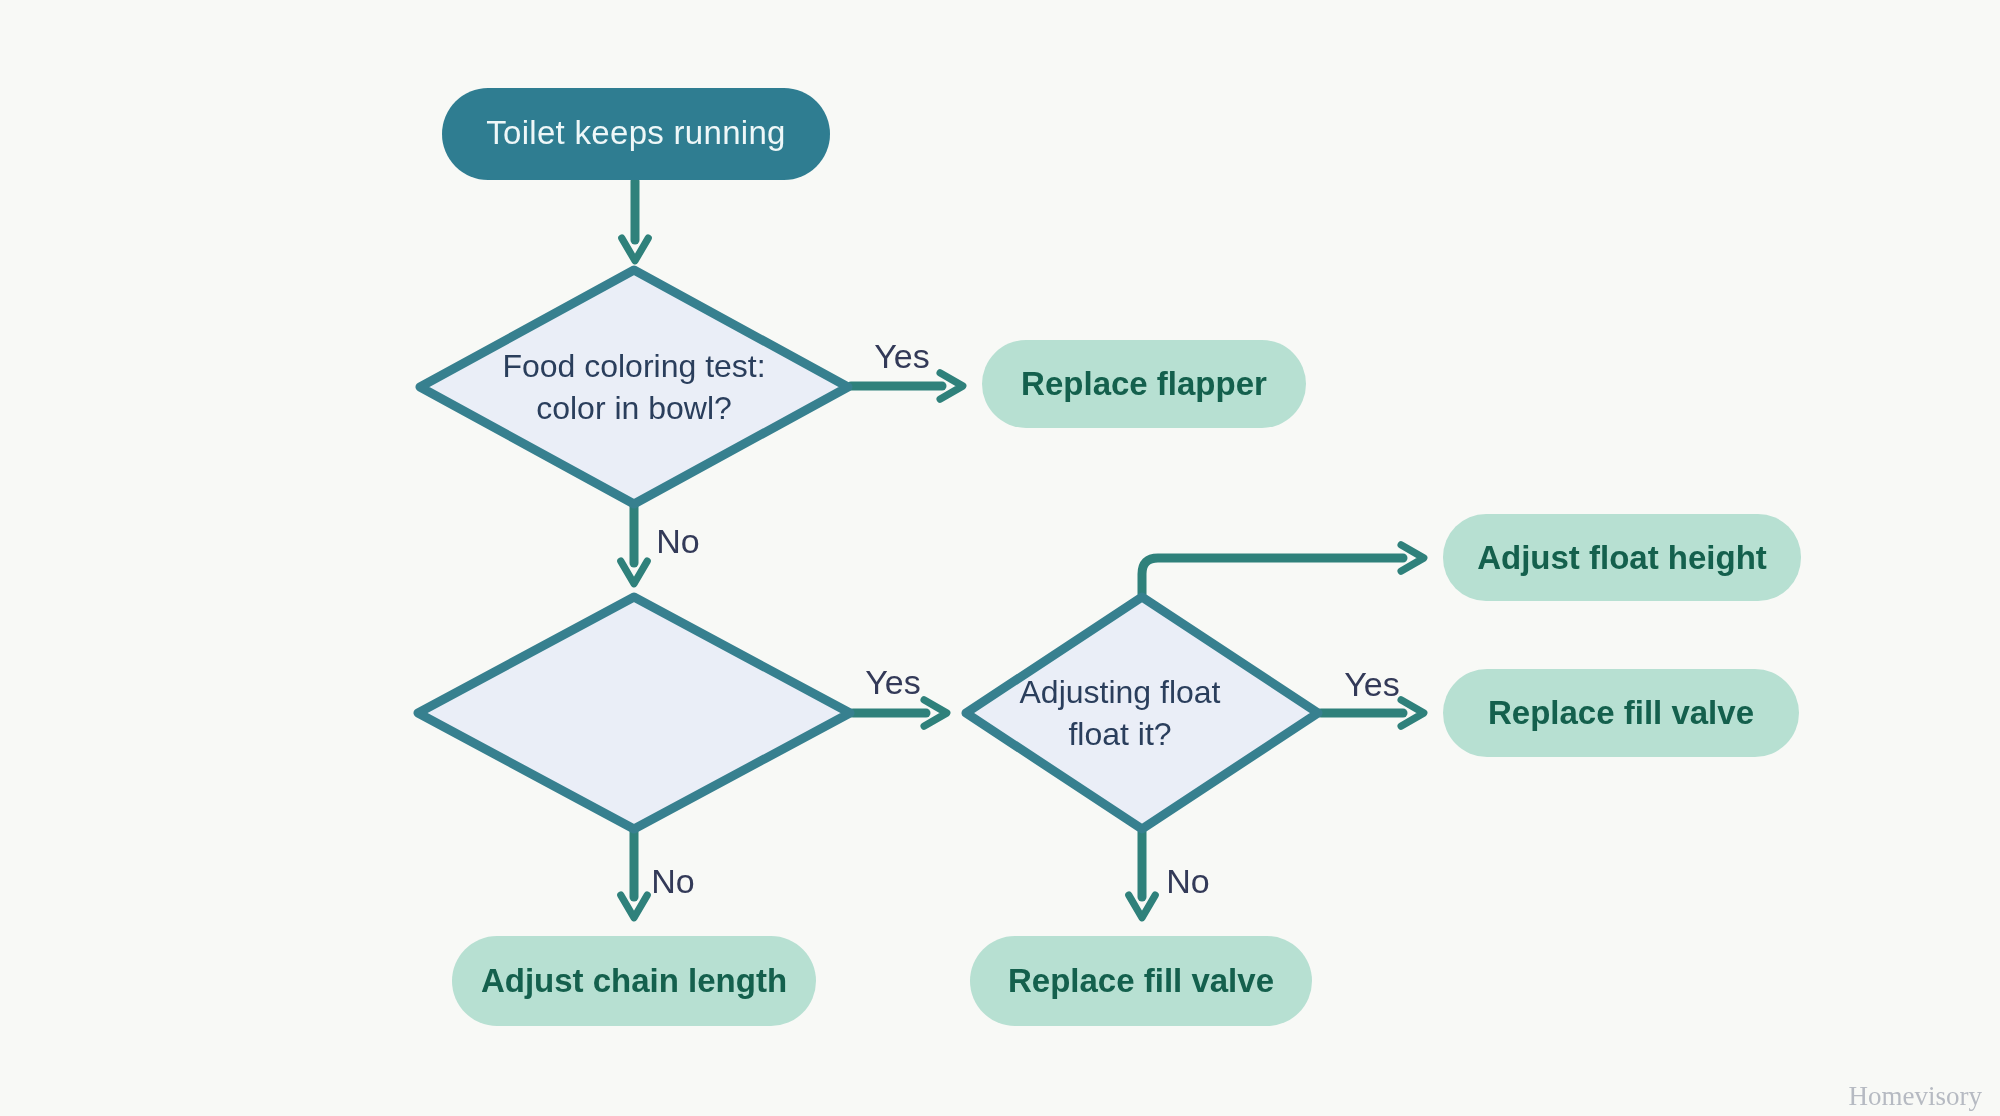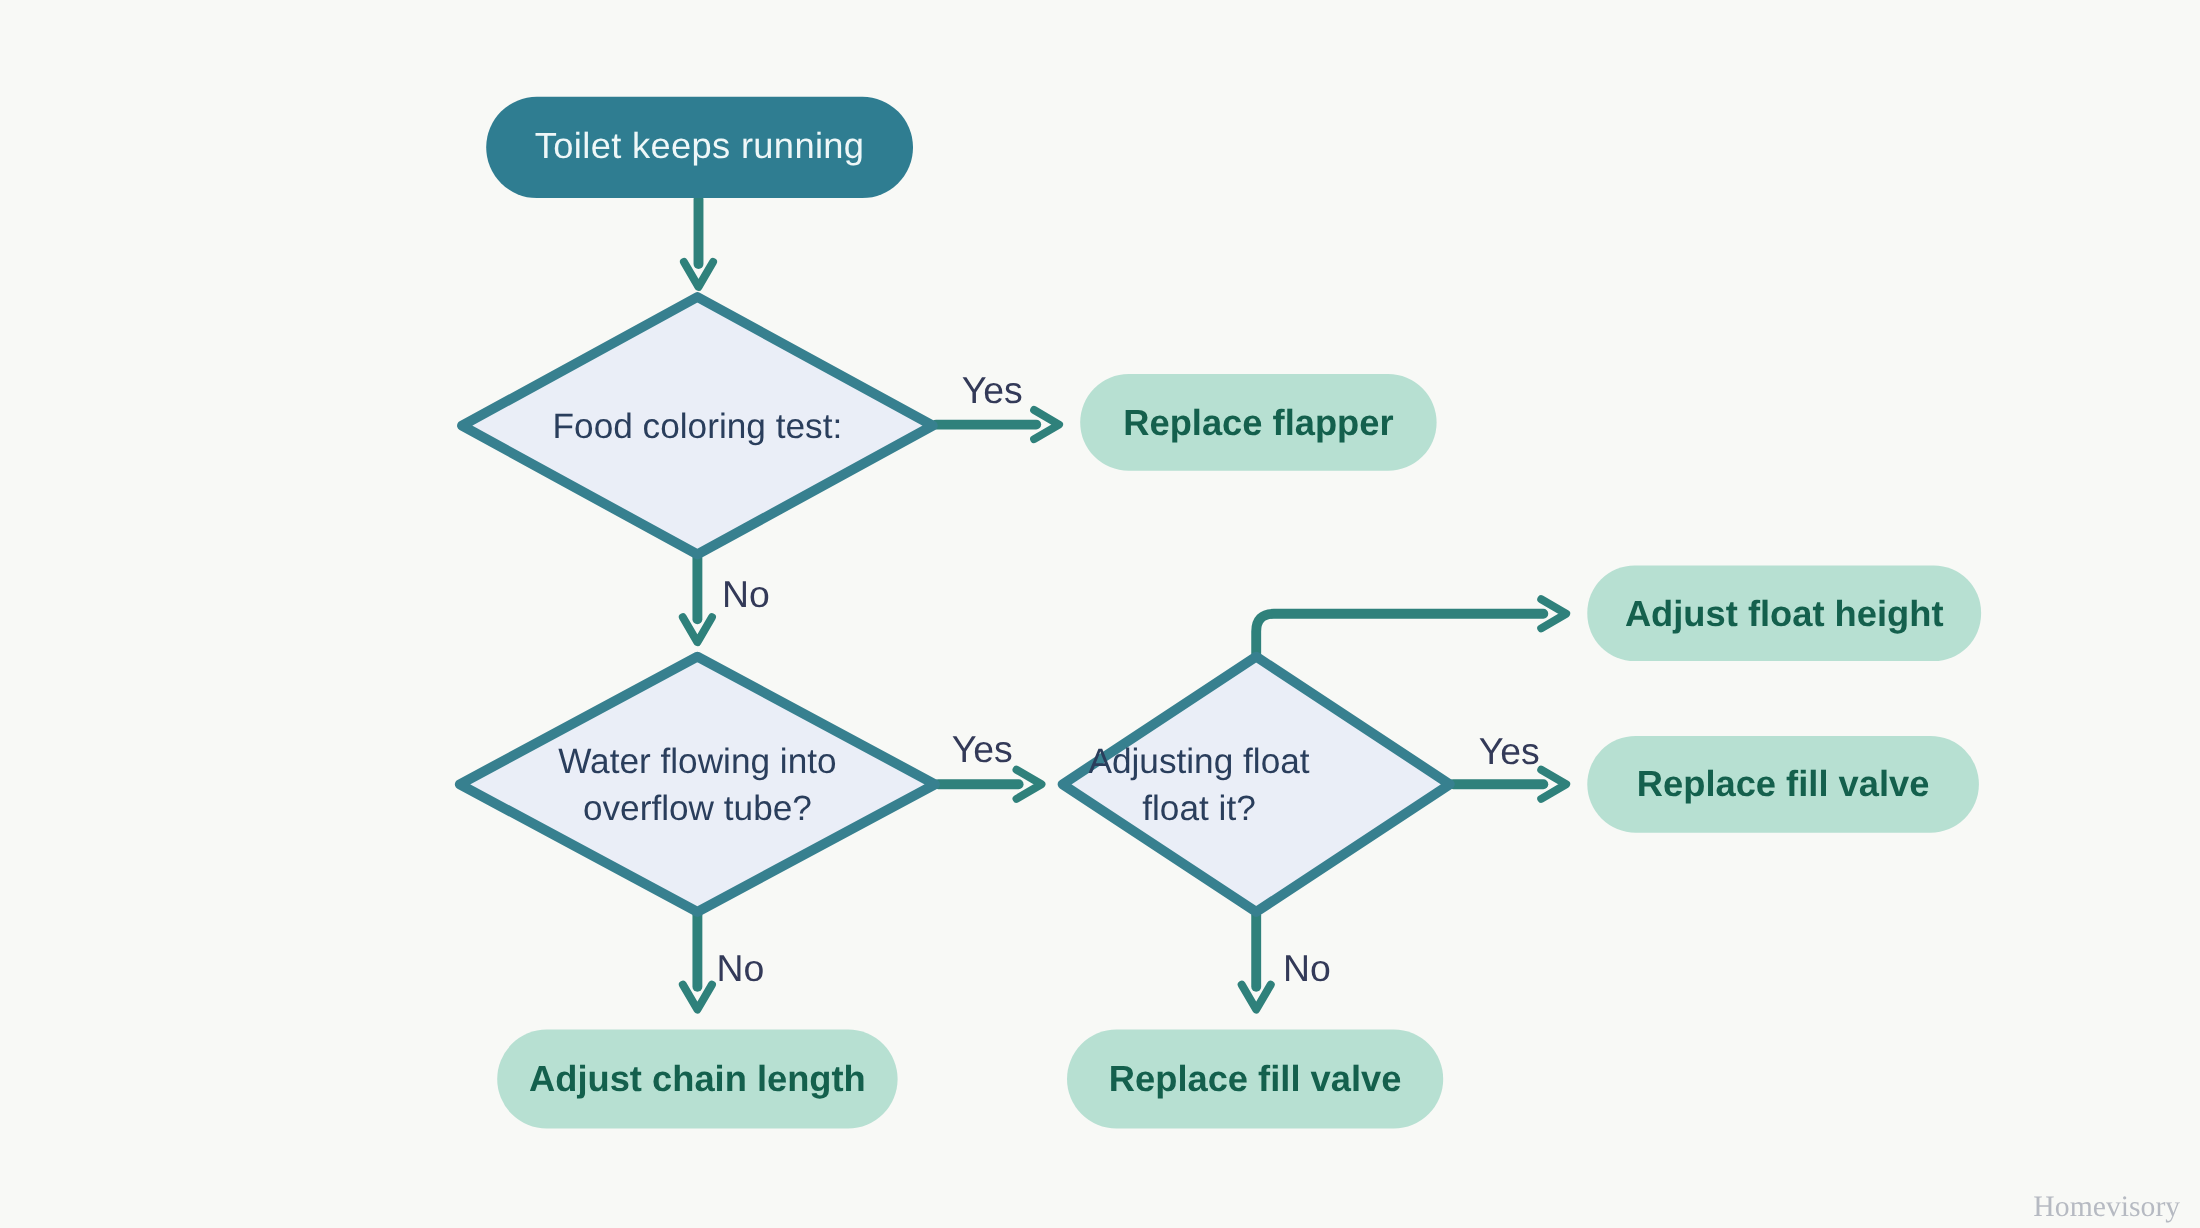--- a/index.html
+++ b/index.html
@@ -117,28 +117,25 @@
     <rect class="result-shape" x="1443" y="514" width="358" height="87" rx="43"></rect>
     <rect class="result-shape" x="1443" y="669" width="356" height="88" rx="44"></rect>
     <rect class="result-shape" x="452" y="936" width="364" height="90" rx="45"></rect>
     <rect class="result-shape" x="970" y="936" width="342" height="90" rx="45"></rect>
   </svg>
 
   <div class="lbl start-label" style="left:636px; top:133px;">Toilet keeps running</div>
 
   <div class="lbl decision-label" style="left:634px; top:387px;">
     <span>Food coloring test:</span>
+    <span>color in bowl?</span>
   </div>
 
-  <div class="lbl decision-label" style="left:634px; top:713px;">
-    <span>Water flowing into</span>
-    <span>overflow tube?</span>
-  </div>
 
-  <div class="lbl decision-label" style="left:1090px; top:713px;">
+  <div class="lbl decision-label" style="left:1120px; top:713px;">
     <span>Adjusting float</span>
     <span>float it?</span>
   </div>
 
   <div class="lbl result-label" style="left:1144px; top:384px;">Replace flapper</div>
   <div class="lbl result-label" style="left:1622px; top:558px;">Adjust float height</div>
   <div class="lbl result-label" style="left:1621px; top:713px;">Replace fill valve</div>
   <div class="lbl result-label" style="left:634px; top:981px;">Adjust chain length</div>
   <div class="lbl result-label" style="left:1141px; top:981px;">Replace fill valve</div>
 

